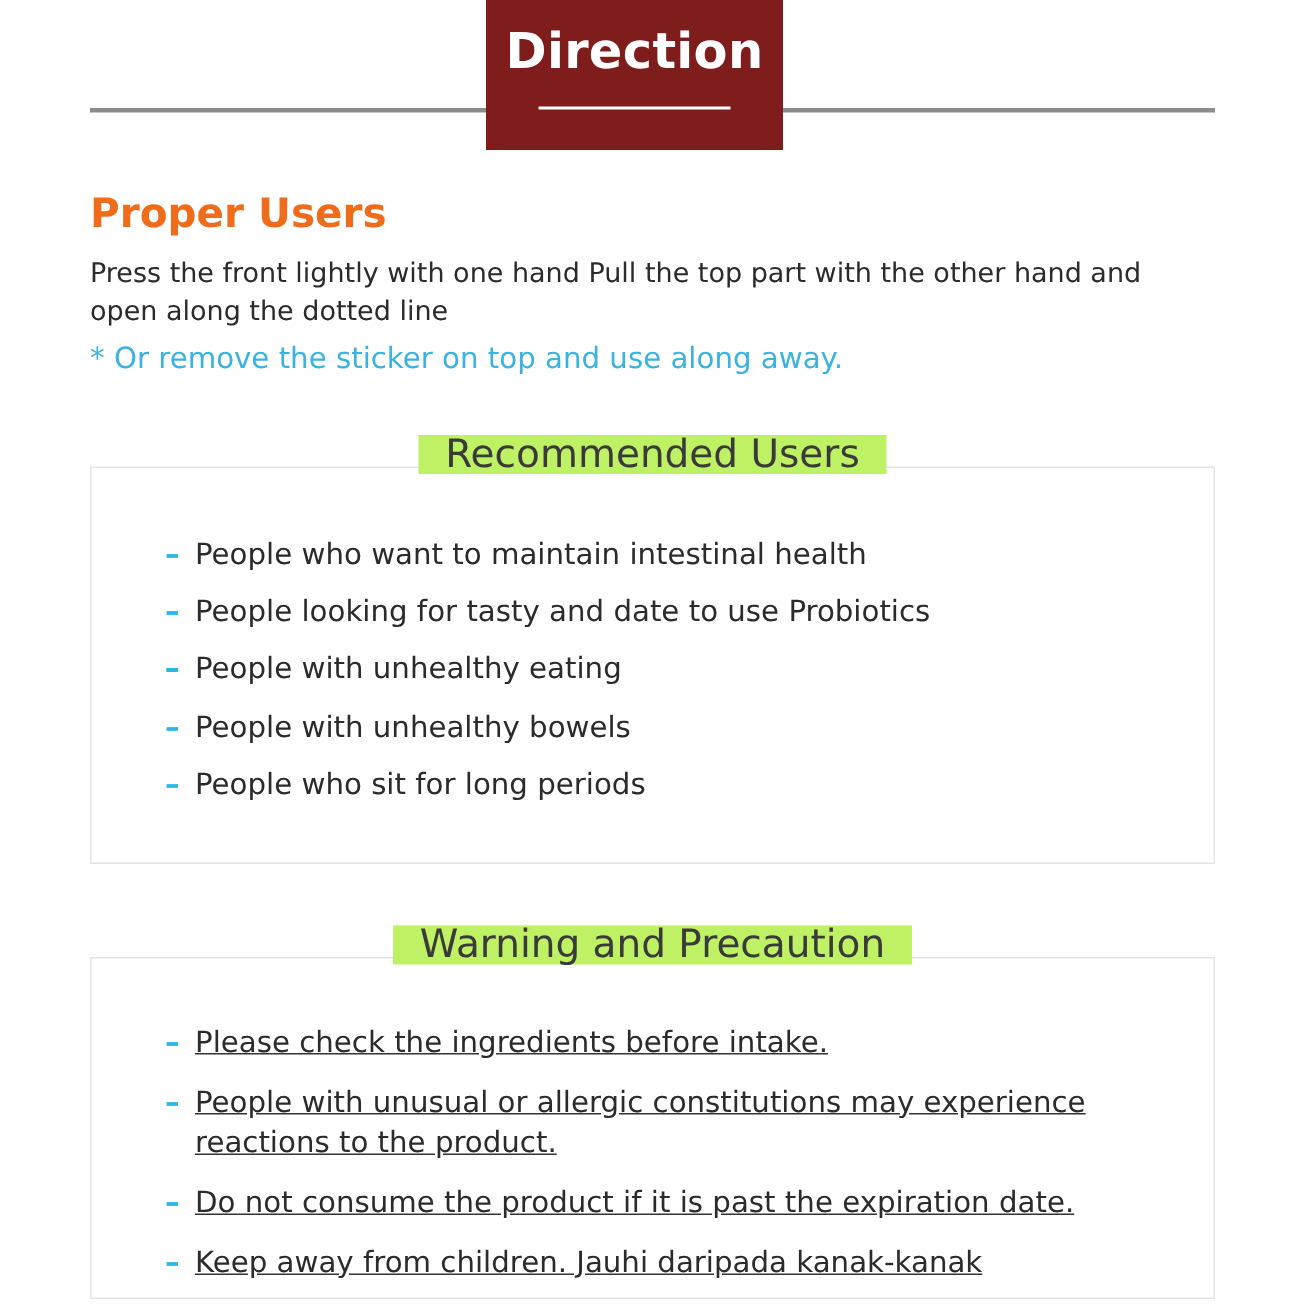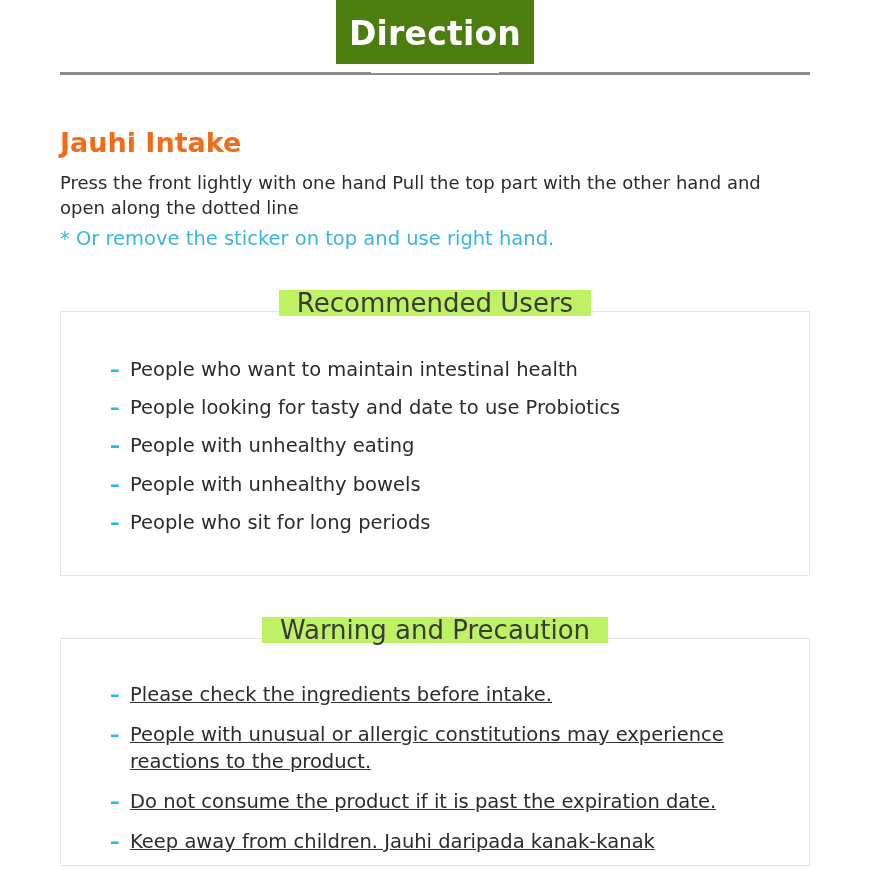--- a/index.html
+++ b/index.html
@@ -29,25 +29,25 @@
   .banner-rule {
     position: absolute;
     left: 60px;
     right: 60px;
     top: 72px;
     height: 3px;
     background: #8c8c8c;
   }
   .banner-box {
     position: absolute;
-    left: 336px;
+    left: 324px;
     top: 0;
     width: 198px;
-    height: 64px;
-    background: #4d7c0f;
+    height: 100px;
+    background: #7f1d1d;
   }
   .banner-title {
     position: absolute;
     left: 0;
     right: 0;
     top: 14px;
     text-align: center;
     color: #ffffff;
     font-size: 33px;
     font-weight: bold;
@@ -156,23 +156,23 @@
 
   <div class="banner">
     <div class="banner-rule"></div>
     <div class="banner-box">
       <div class="banner-title">Direction</div>
       <div class="banner-underline"></div>
     </div>
   </div>
 
   <div class="intake">
-    <h2 class="intake-title">Jauhi Intake</h2>
+    <h2 class="intake-title">Proper Users</h2>
     <p class="intake-body">Press the front lightly with one hand Pull the top part with the other hand and open along the dotted line</p>
-    <p class="intake-note">* Or remove the sticker on top and use right hand.</p>
+    <p class="intake-note">* Or remove the sticker on top and use along away.</p>
   </div>
 
   <div class="section section-recommended">
     <div class="section-heading">
       <span>Recommended Users</span>
     </div>
     <ul class="item-list list-recommended">
       <li>
         <span class="bullet">–</span>
         <span>People who want to maintain intestinal health</span>

